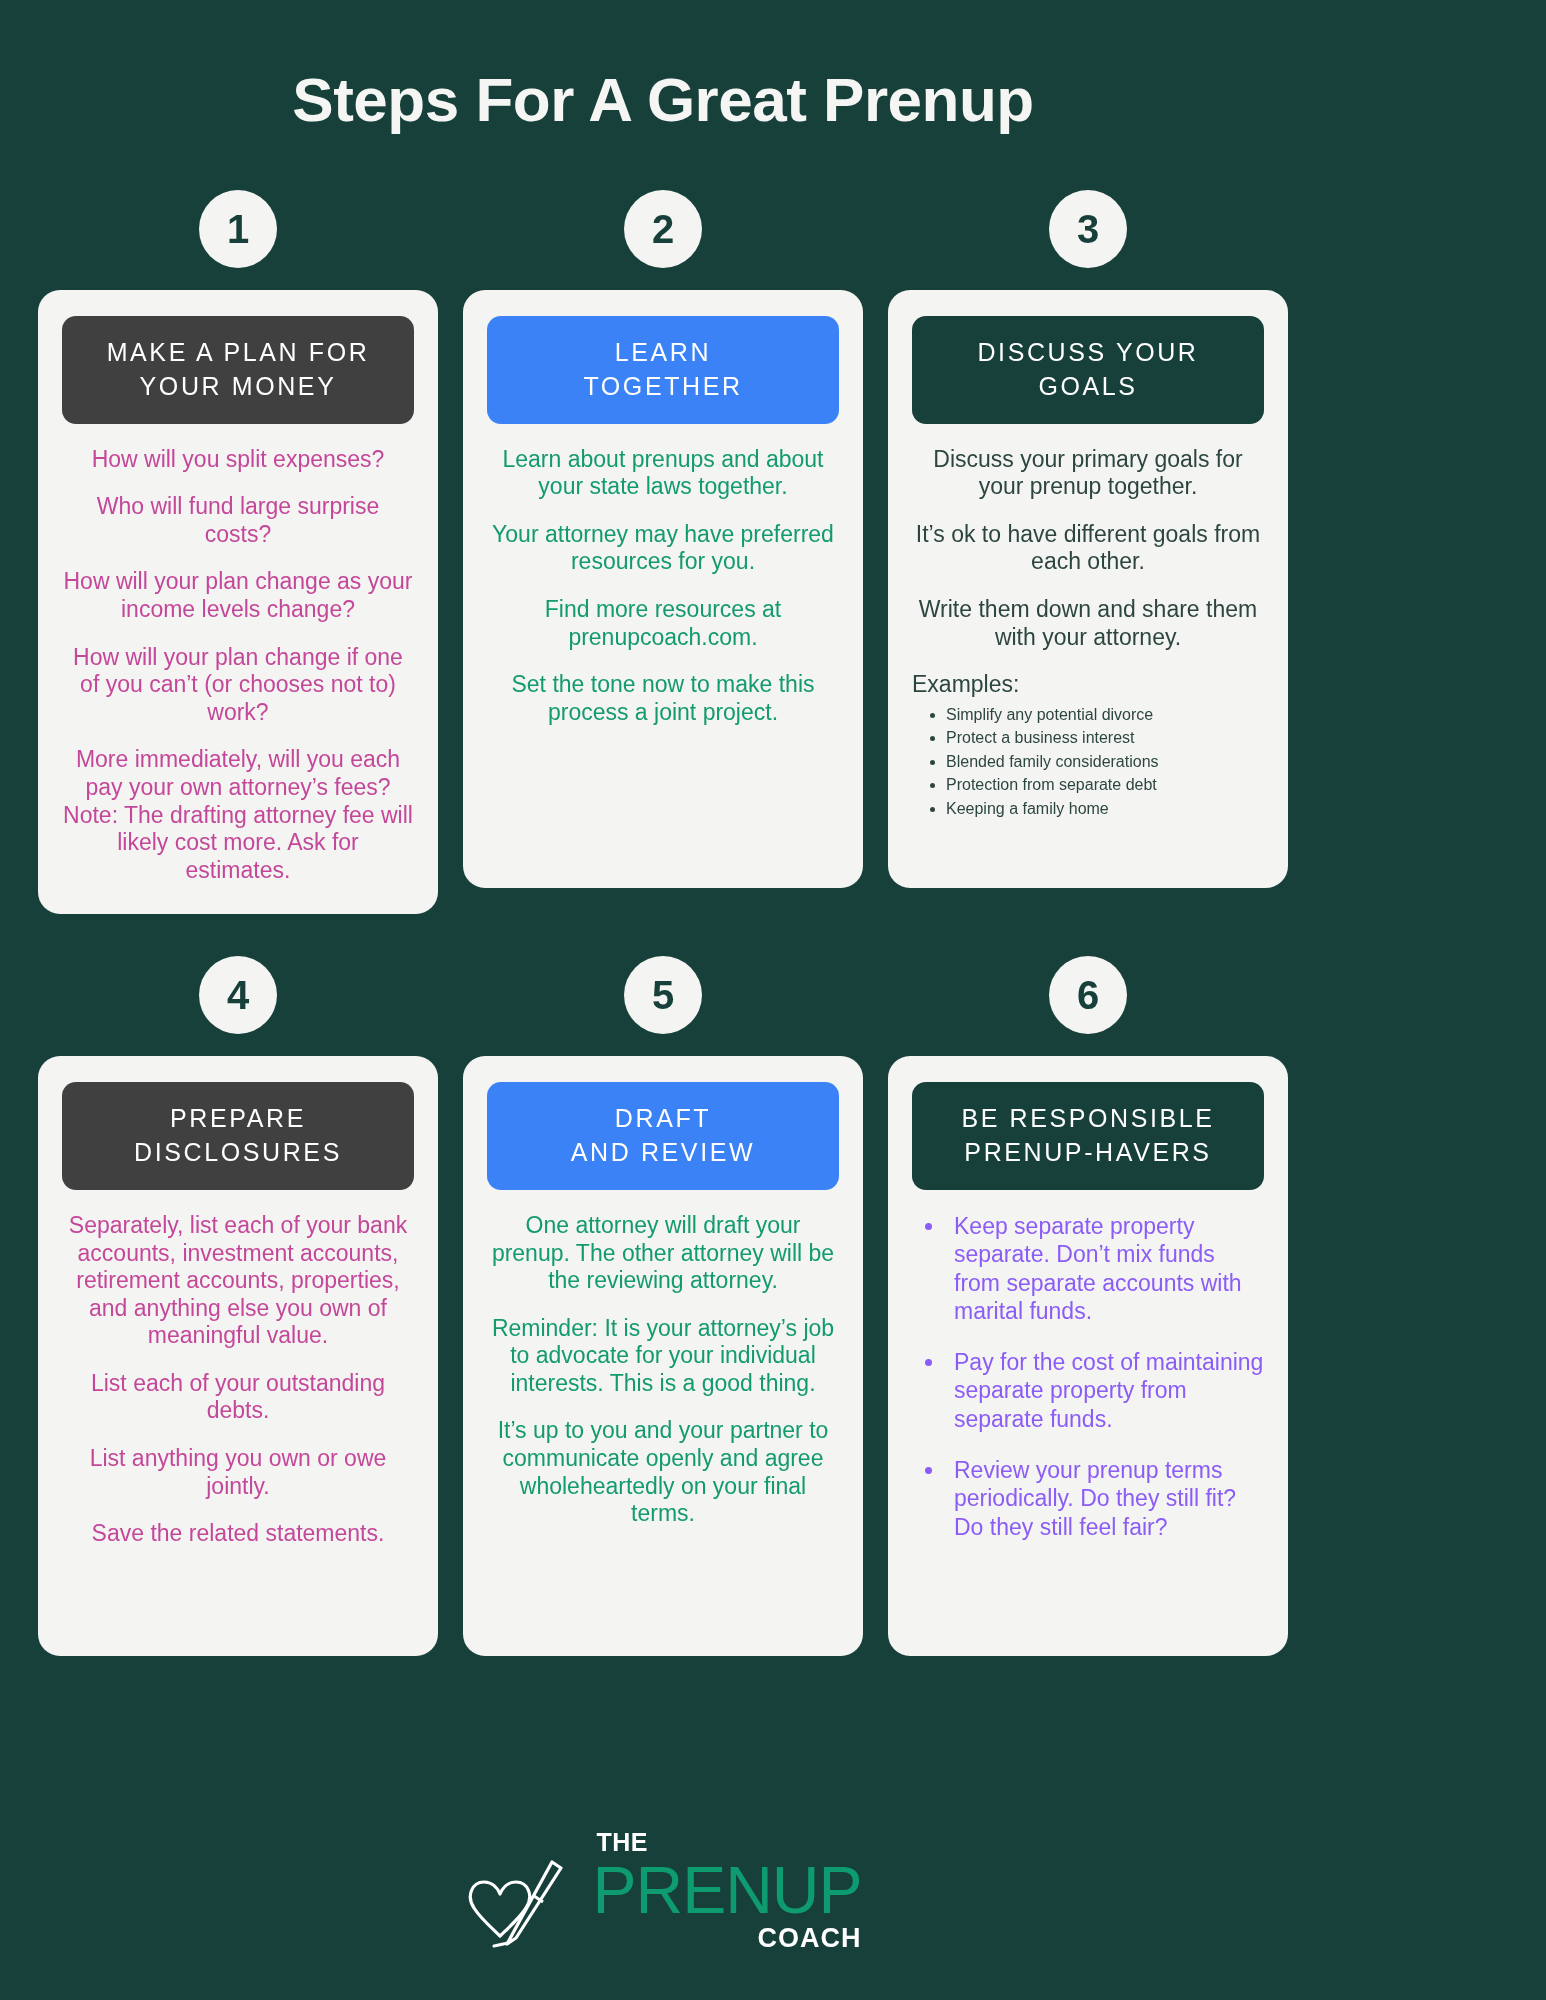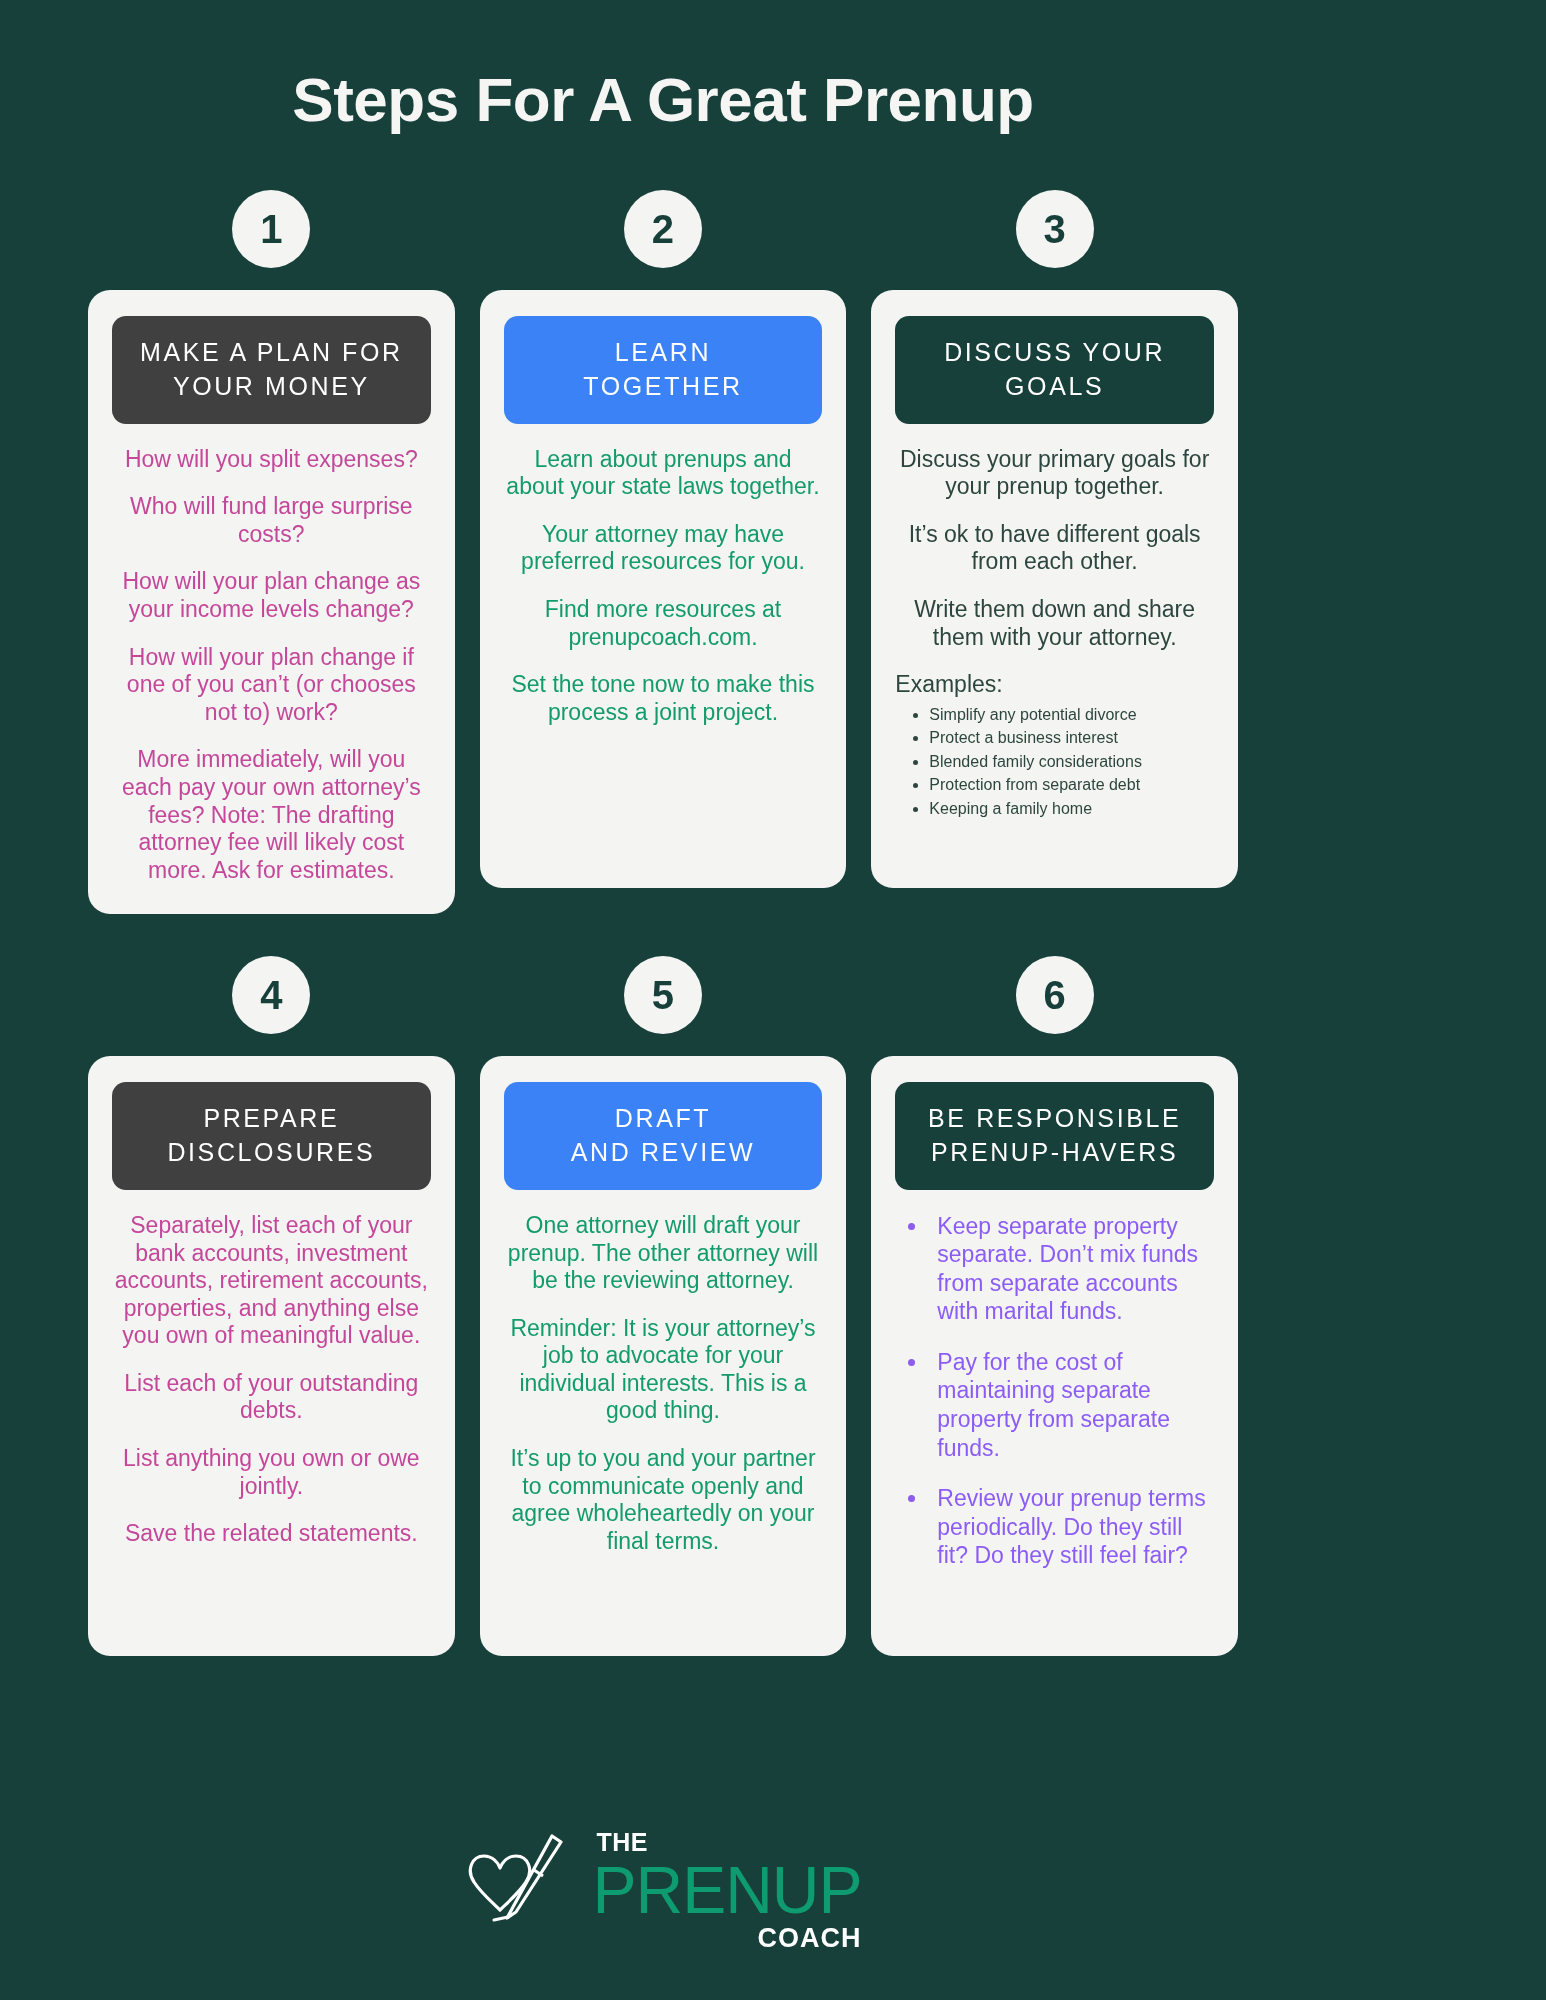--- a/index.html
+++ b/index.html
@@ -8,21 +8,21 @@
     height: 2000px;
     background: #17403B;
     font-family: "Liberation Sans", sans-serif;
     overflow: hidden;
   }
   .page {
     width: 1326px;
     height: 2000px;
     position: relative;
     background: #17403B;
-    padding: 0 88px;
+    padding: 0 38px;
   }
 
   
   .title {
     text-align: center;
     color: #F5F5F3;
     font-size: 62px;
     font-weight: 700;
     letter-spacing: -0.5px;
     padding-top: 66px;
@@ -123,21 +123,21 @@
 
   
   .logo-wrap {
     position: absolute;
     left: 0; right: 0;
     bottom: 48px;
     display: flex;
     justify-content: center;
     align-items: center;
   }
-  .logo { display: flex; align-items: flex-start; gap: 20px; margin-top: 12px; }
+  .logo { display: flex; align-items: flex-end; gap: 20px; margin-top: 12px; }
   .logo-mark { width: 108px; height: 96px; flex: none; }
   .logo-text { display: flex; flex-direction: column; line-height: 1; }
   .logo-the {
     color: #FFFFFF; font-size: 25px; font-weight: 700;
     letter-spacing: 0.5px; margin-left: 4px; margin-bottom: 2px;
   }
   .logo-prenup {
     color: #0E9B6F; font-size: 66px; font-weight: 400; letter-spacing: -1px;
   }
   .logo-coach {

